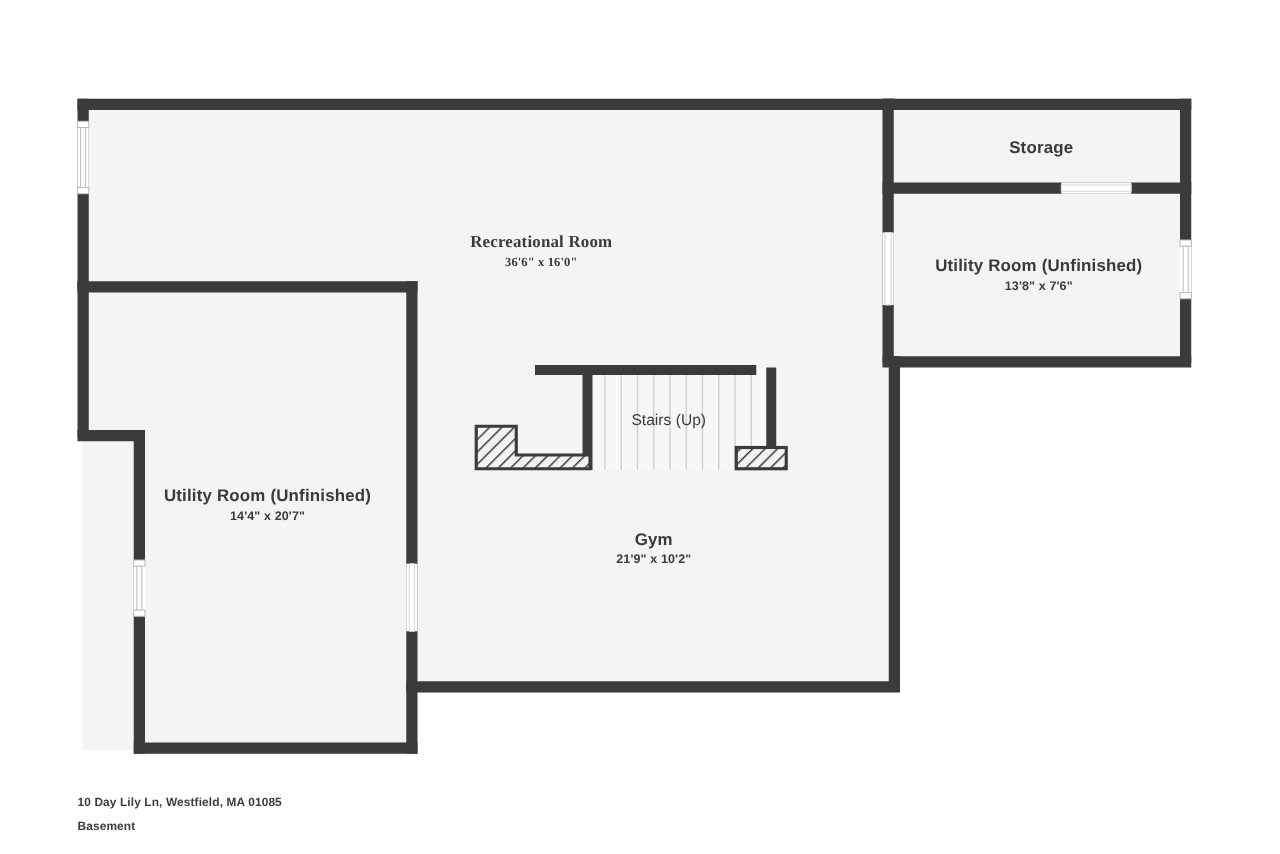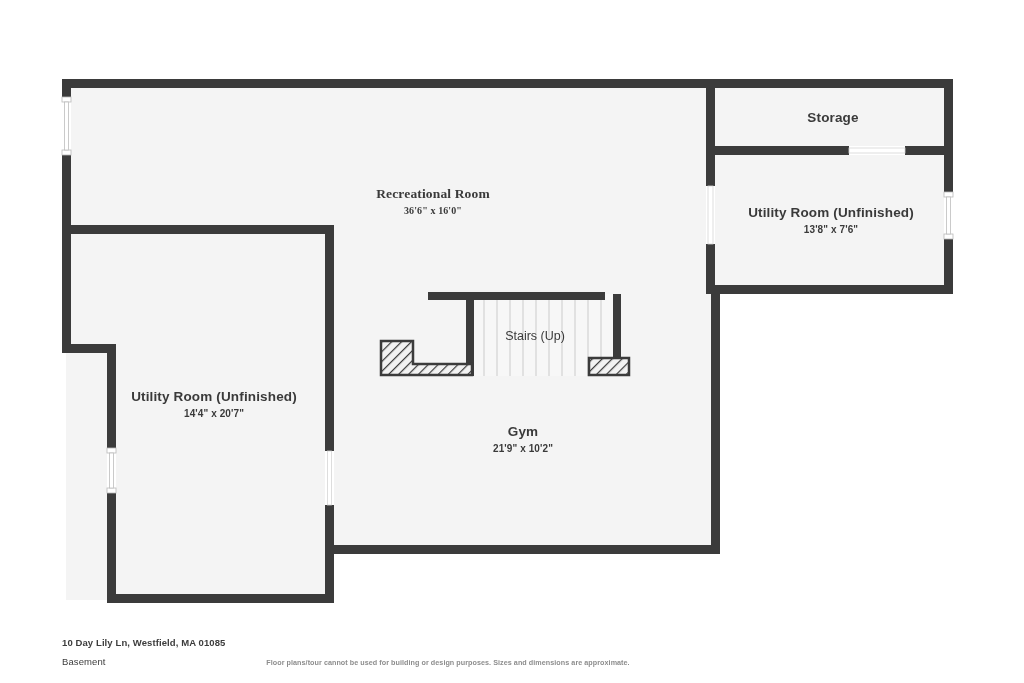--- a/index.html
+++ b/index.html
@@ -37,21 +37,21 @@
     font-size: 9.5px;
     font-weight: bold;
     color: #3c3c3c;
     letter-spacing: .1px;
   }
   .footer-level {
     position: absolute;
     left: 22px;
     top: 31px;
     font-size: 9.5px;
-    font-weight: normal;
+    font-weight: bold;
     color: #3c3c3c;
     letter-spacing: .1px;
   }
   .footer-disclaimer {
     position: absolute;
     left: 0;
     right: 0;
     top: 33px;
     text-align: center;
     font-size: 7.2px;
@@ -238,14 +238,13 @@
   <div class="room-dims">21'9" x 10'2"</div>
 </div>
 
 <div class="room-label" id="lbl-stairs" style="left: 535px; top: 336px;">
   <div class="stairs-name">Stairs (Up)</div>
 </div>
 
 <div class="footer">
   <div class="footer-address">10 Day Lily Ln, Westfield, MA 01085</div>
   <div class="footer-level">Basement</div>
-  <div class="footer-disclaimer">Floor plans/tour cannot be used for building or design purposes. Sizes and dimensions are approximate.</div>
 </div>
 
 </body></html>

